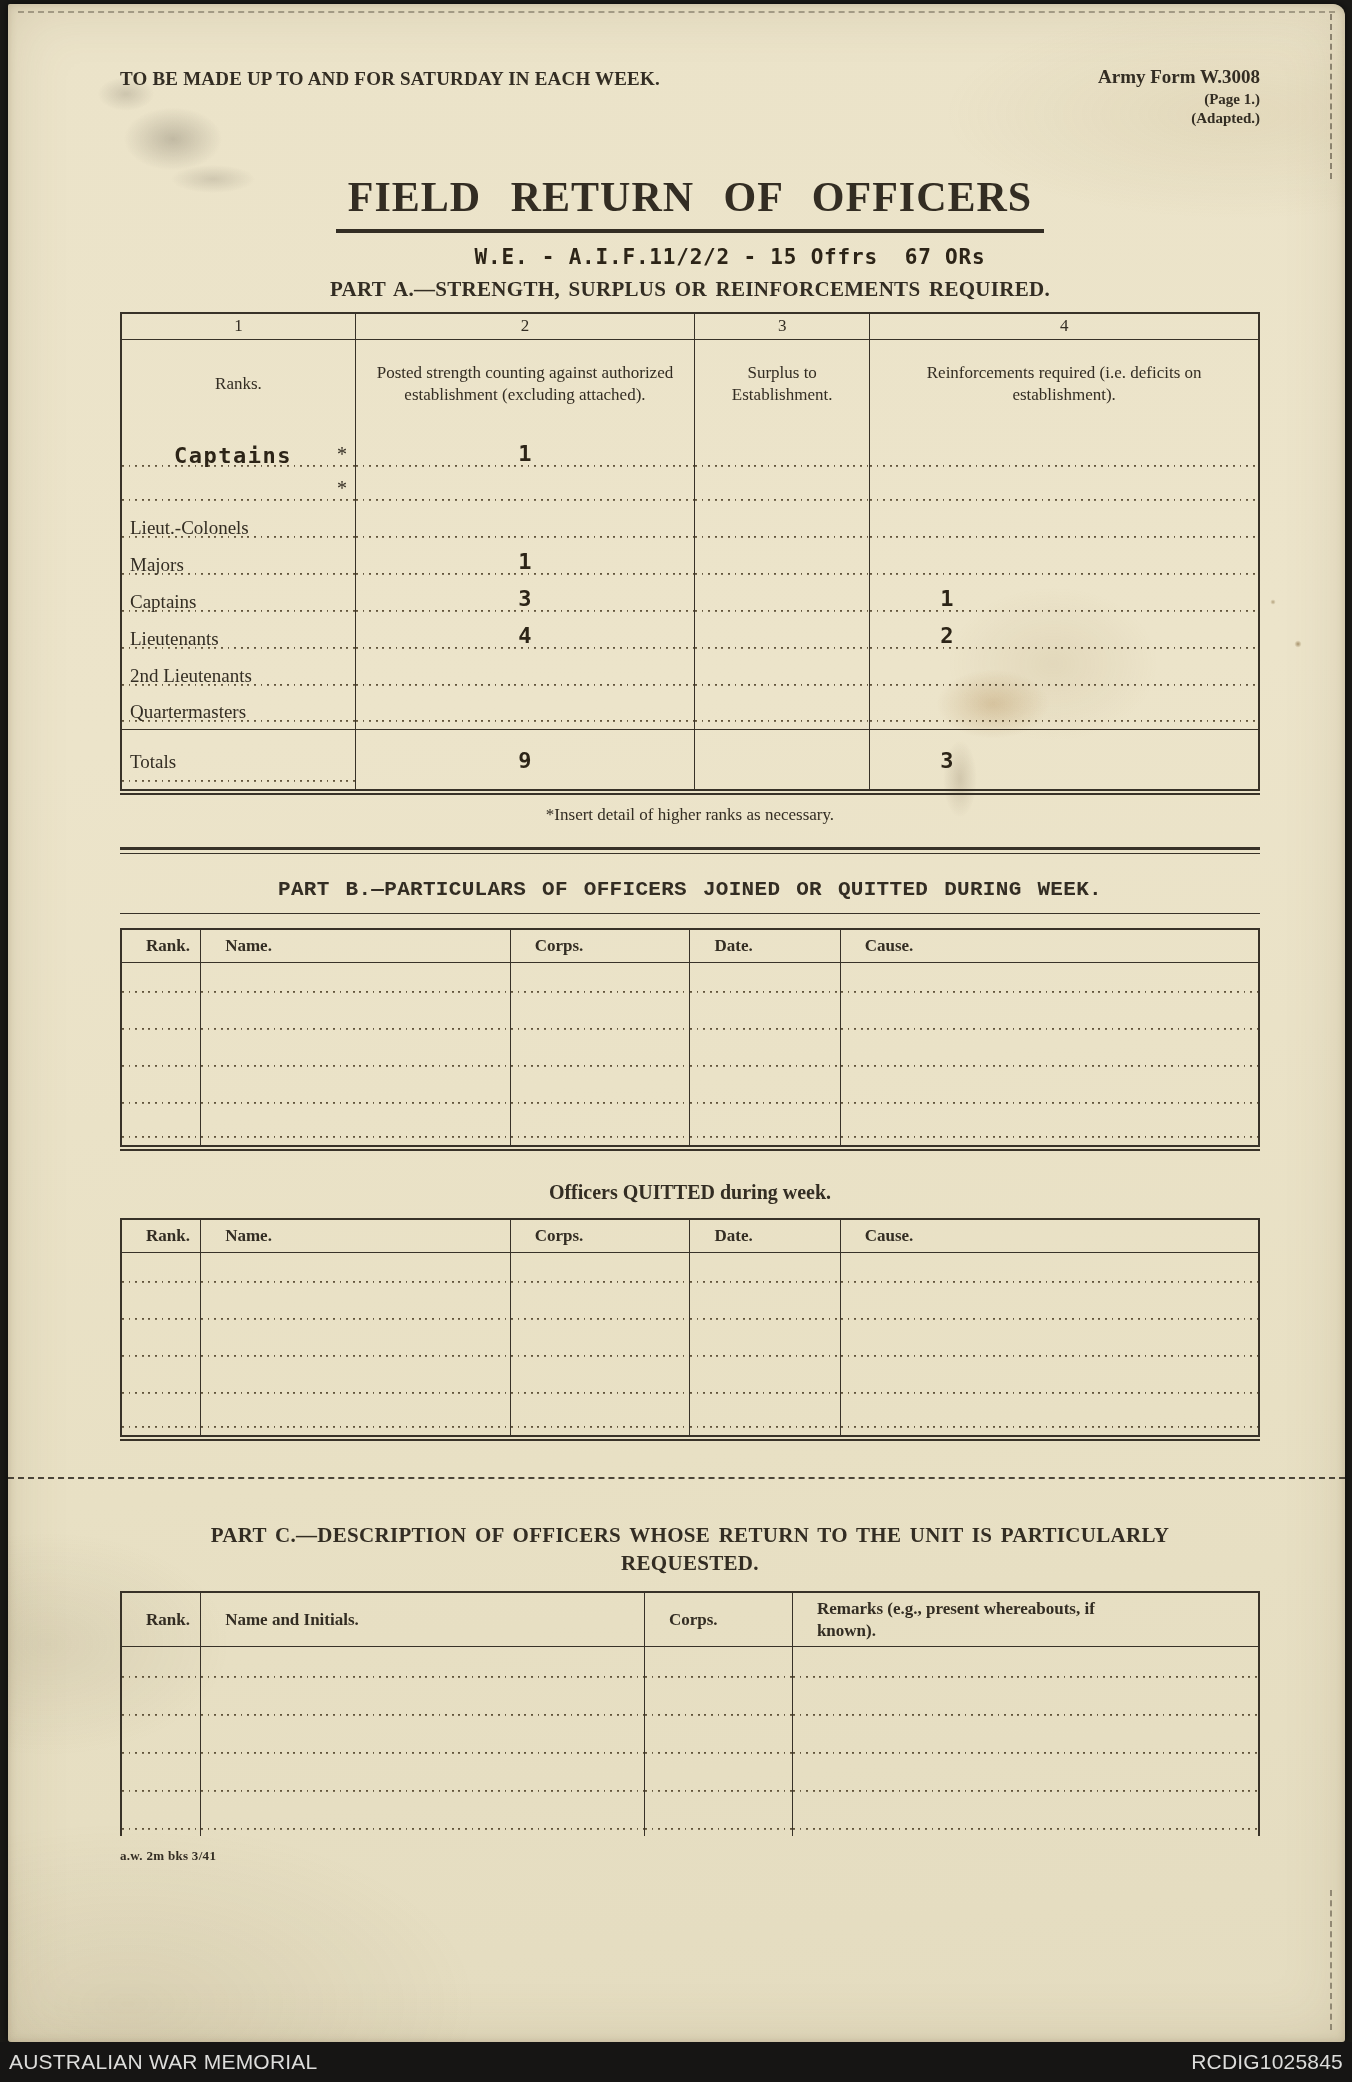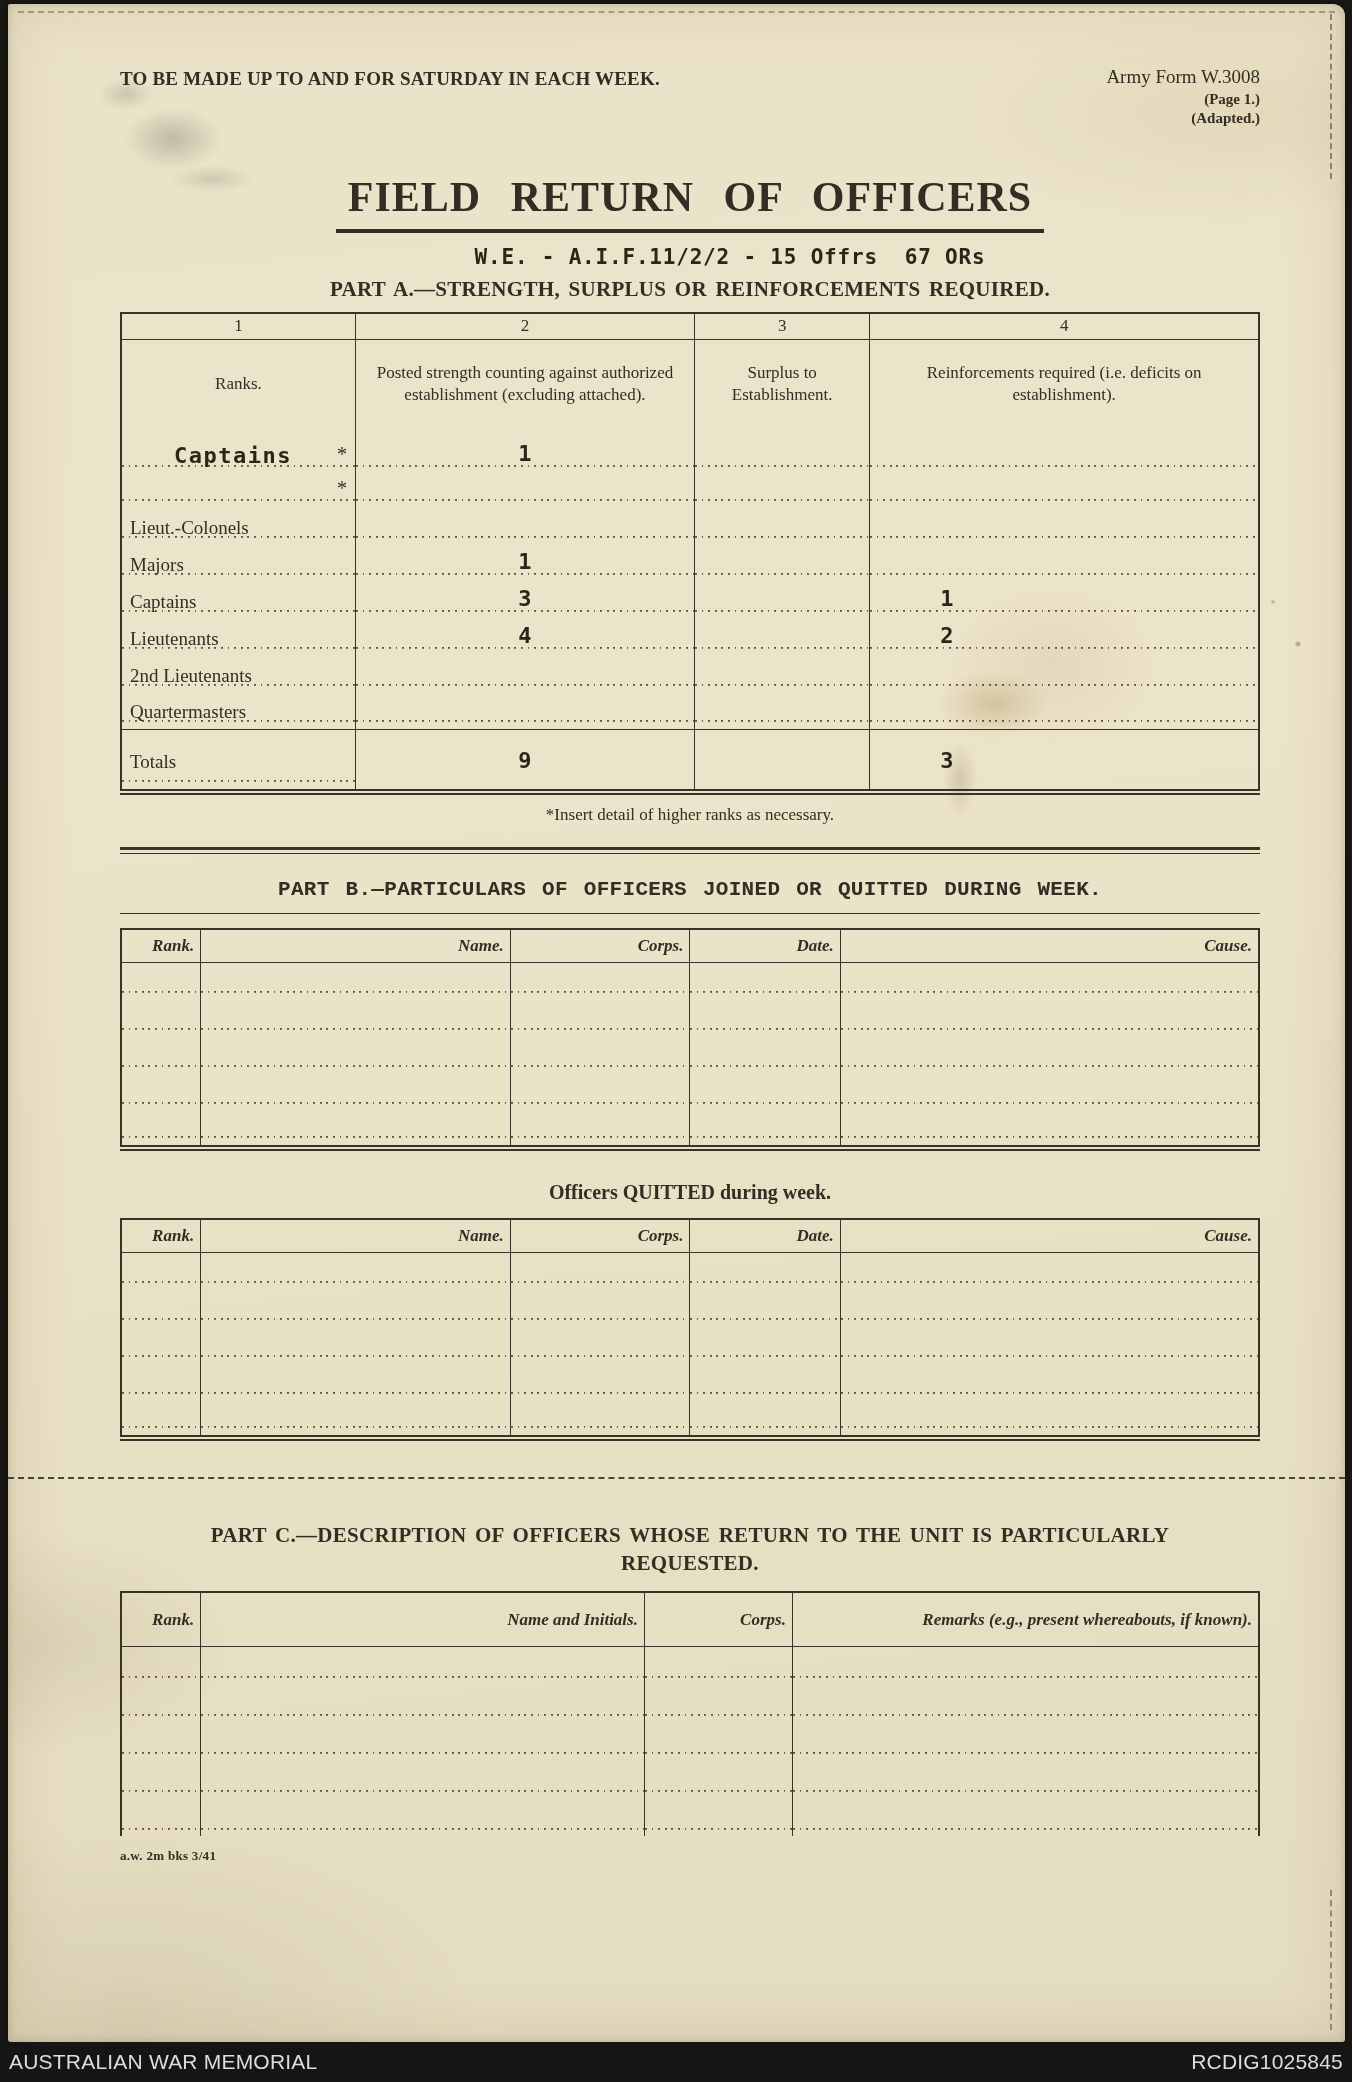--- a/index.html
+++ b/index.html
@@ -36,21 +36,21 @@
 
   .perf-top { position:absolute; top:7px; left:10px; right:10px; border-top:2.4px dashed rgba(70,62,48,.4); }
   .perf-right-top { position:absolute; top:10px; right:13px; height:165px; width:0; border-right:2.6px dashed rgba(70,62,48,.55); }
   .perf-right-bottom { position:absolute; bottom:12px; right:13px; height:140px; width:0; border-right:2.6px dashed rgba(70,62,48,.5); }
 
   .content { position:relative; padding:0 85px 0 112px; }
 
   .top-row { display:flex; justify-content:space-between; align-items:flex-start; padding-top:64px; }
   .instruction { font-weight:bold; font-size:19px; letter-spacing:.2px; }
   .form-id { text-align:right; line-height:1.3; margin-top:-3px; }
-  .form-number { font-weight:normal; font-size:19px; }
+  .form-number { font-weight:bold; font-size:19px; }
   .form-page,.form-adapted { font-weight:bold; font-size:15px; }
 
   .title-wrap { text-align:center; margin-top:44px; }
   .doc-title {
     display:inline-block; font-size:42px; font-weight:bold;
     letter-spacing:1px; word-spacing:18px;
     padding:0 12px 8px; border-bottom:4px solid #332d23;
   }
 
   .typed { font-family:"DejaVu Sans Mono","Liberation Mono",monospace; font-weight:700; color:#2c2417; }
@@ -98,21 +98,21 @@
   tr.r-totals .val { padding-bottom:16px; }
 
   .footnote { text-align:center; font-size:17px; margin-top:10px; }
   .double-rule { margin-top:22px; height:7px; border-top:3px solid #383228; border-bottom:1.6px solid #383228; }
   .thin-rule { margin-top:12px; border-top:1.6px solid #383228; }
 
   .sub-heading { text-align:center; font-weight:bold; font-size:20px; margin-top:18px; }
   .sub-heading.quitted { margin-top:30px; }
 
   .table-b { margin-top:14px; }
-  .bh { height:34px; text-align:right; vertical-align:middle; font-weight:bold; font-size:17px; border-bottom:1.6px solid #383228; padding:2px 6px; line-height:1.25;font-style:italic; }
+  .bh { height:34px; text-align:left; vertical-align:middle; font-weight:bold; font-size:17px; border-bottom:1.6px solid #383228; padding:2px 24px; line-height:1.25; }
   tr.b-row td { height:37px; }
 
   .table-c { margin-top:14px; border-bottom:none; }
   .table-c .bh { height:54px; }
   tr.c-row td { height:38px; }
   .remarks-narrow { display:inline-block; max-width:340px; }
 
   .perforation { margin:36px -85px 0 -112px; border-top:2.6px dashed #4a4438; }
 
   .imprint { margin-top:12px; font-size:13px; font-weight:bold; letter-spacing:.3px; }

